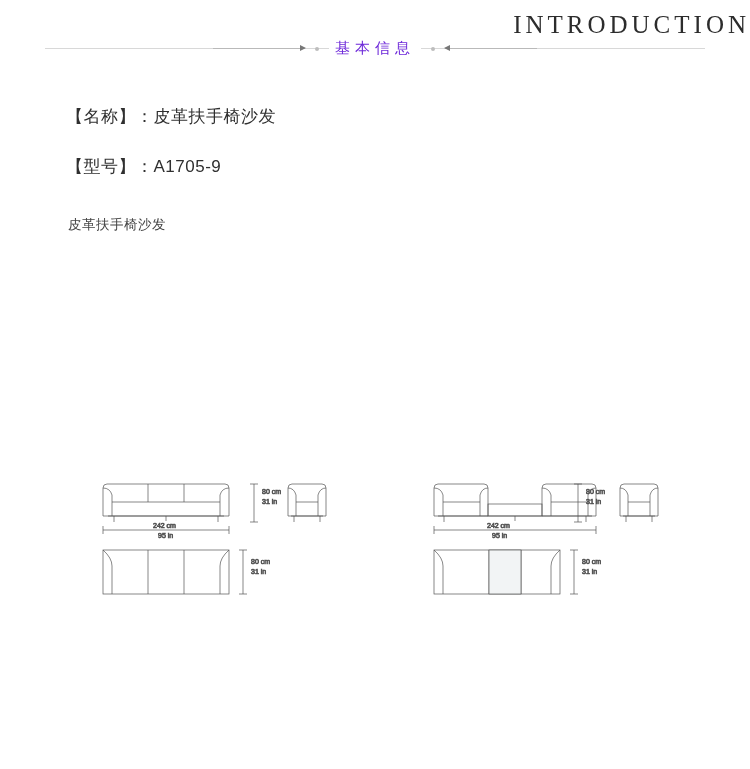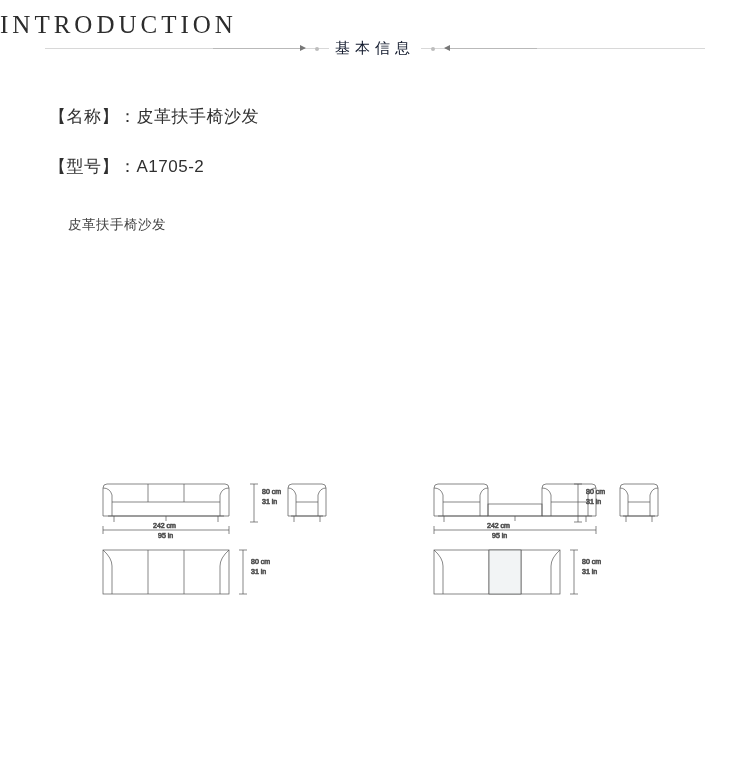--- a/index.html
+++ b/index.html
@@ -12,21 +12,21 @@
     height: 769px;
     position: relative;
     font-family: "Liberation Sans", sans-serif;
     color: #3a3a3a;
     overflow: hidden;
   }
 
   
   .header {
     padding-top: 10px;
-    text-align: left;
+    text-align: right;
   }
   .header-title {
     font-family: "Liberation Serif", serif;
     font-size: 25px;
     letter-spacing: 4px;
     color: #2c2c2c;
     line-height: 30px;
   }
   .header-rule {
     width: 660px;
@@ -67,28 +67,28 @@
   .sub-dot {
     width: 4px;
     height: 4px;
     background: #bdbdbd;
     border-radius: 50%;
   }
   .header-subtitle {
     background: #ffffff;
     font-size: 15px;
     letter-spacing: 5px;
-    color: #0f172a;
+    color: #6d28d9;
     padding: 0 6px;
   }
 
   
   .specs {
     margin-top: 48px;
-    padding-left: 49px;
+    padding-left: 66px;
   }
   .spec-row {
     font-size: 17px;
     color: #2f2f2f;
     line-height: 22px;
     margin-bottom: 28px;
     letter-spacing: 0.5px;
   }
   .spec-label {
     display: inline;
@@ -135,21 +135,21 @@
     <span class="sub-dot"></span>
     <span class="sub-line right"></span>
   </div>
 </div>
 
 <div class="specs">
   <div class="spec-row">
     <span class="spec-label">【名称】：</span><span class="spec-value">皮革扶手椅沙发</span>
   </div>
   <div class="spec-row">
-    <span class="spec-label">【型号】：</span><span class="spec-value">A1705-2</span>
+    <span class="spec-label">【型号】：</span><span class="spec-value">A1705-9</span>
   </div>
 </div>
 
 <div class="product-caption">皮革扶手椅沙发</div>
 
 <div class="diagrams">
   <svg class="diag-svg" width="750" height="160" viewBox="0 0 750 160" xmlns="http://www.w3.org/2000/svg">
     <g fill="none" stroke="#555" stroke-width="0.7">
 
       <g>

